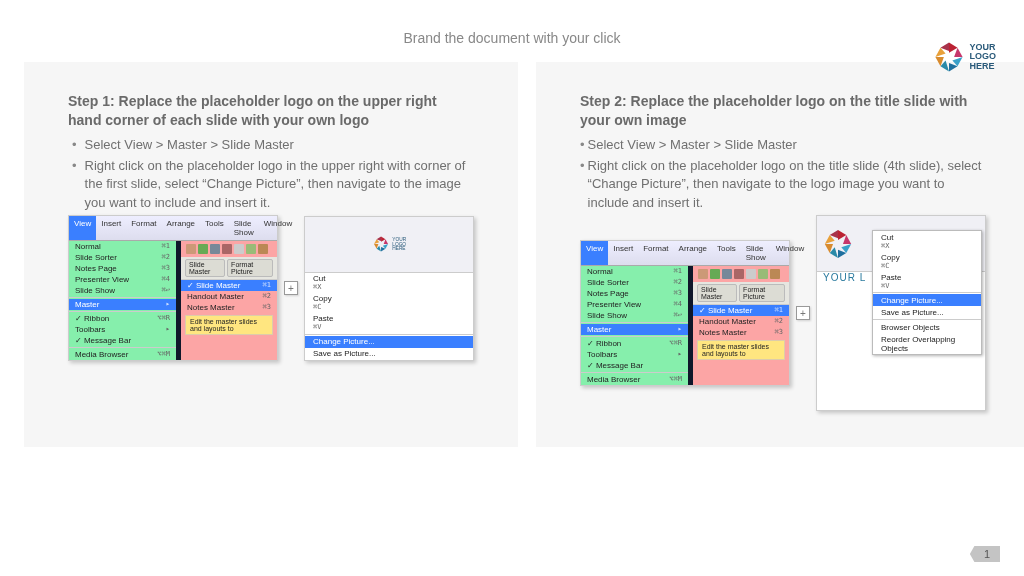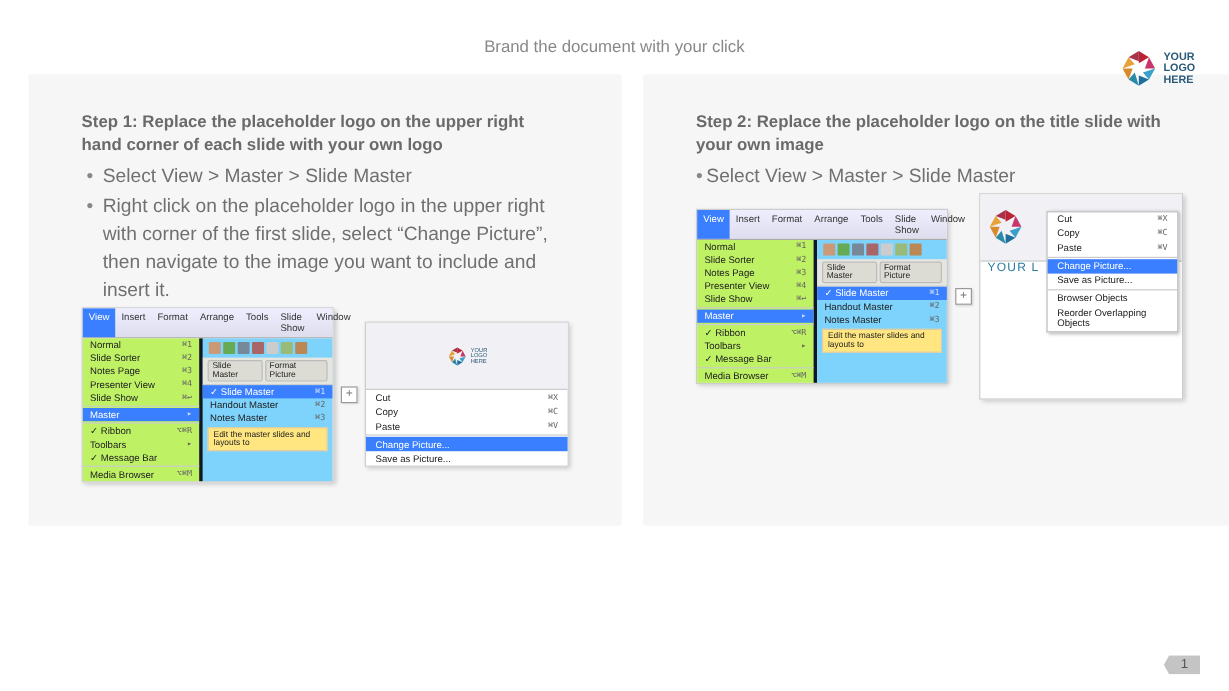--- a/index.html
+++ b/index.html
@@ -10,50 +10,50 @@
   }
   .header { text-align: center; padding: 28px 0 6px; }
   .title { font-size: 23px; color: #5a5a5a; font-weight: 400; }
   .subtitle { font-size: 14px; color: #888; margin-top: 2px; }
   .logo-top { position: absolute; top: 40px; right: 28px; display: flex; align-items: center; gap: 4px; }
   .logo-ring { width: 34px; height: 34px; position: relative; }
   .logo-text { font-size: 9px; color: #2a5a7a; line-height: 1.05; font-weight: 600; }
   .cols { display: flex; gap: 18px; padding: 10px 24px 0; }
   .panel { flex: 1; background: #f6f6f6; padding: 30px 44px 36px; min-height: 350px; }
   .step-head { font-size: 14px; font-weight: 700; color: #6a6a6a; line-height: 1.35; margin-bottom: 6px; }
-  .bul { font-size: 16px; color: #707070; line-height: 1.45; margin-bottom: 2px; display: flex; }
+  .bul { font-size: 13px; color: #707070; line-height: 1.45; margin-bottom: 2px; display: flex; }
   .bul::before { content: "•"; margin: 0 8px 0 4px; color: #888; }
   .bul.tight::before { margin: 0 3px 0 0; }
   .shots { display: flex; align-items: center; gap: 6px; }
   .shot { background: #fff; border: 1px solid #ccc; box-shadow: 2px 2px 4px rgba(0,0,0,.2); font-size: 8px; color: #222; }
   .shot1 { width: 210px; }
   .shot2 { width: 170px; }
   .plus-box { width: 14px; height: 14px; border: 1px solid #999; background: #fff; display: flex; align-items: center; justify-content: center; font-size: 10px; color: #777; box-shadow: 1px 1px 2px rgba(0,0,0,.15);}
   
   .menubar { display: flex; background: linear-gradient(#eef,#dde); border-bottom: 1px solid #aaa; }
   .menubar span { padding: 3px 5px; font-size: 8px; color: #333; }
   .menubar .active { background: #3a7fff; color: #fff; }
   .menu-body { display: flex; }
-  .menu-col1 { width: 100px; background: #bef264; border-right: 3px solid #0f172a; }
-  .menu-col2 { flex: 1; background: #7dd3fc; }
+  .menu-col1 { width: 112px; background: #86efac; border-right: 5px solid #0f172a; }
+  .menu-col2 { flex: 1; background: #fca5a5; }
   .mi { display: flex; justify-content: space-between; padding: 1px 6px; font-size: 8px; }
   .mi.sel { background: #3a7fff; color: #fff; }
   .mi .sc { font-family: monospace; font-size: 7px; color: #666; }
   .mi.sel .sc { color: #d0e0ff; }
   .sep { height: 1px; background: #ccc; margin: 1px 0; }
   .iconrow { padding: 3px 5px; display: flex; gap: 2px; }
   .ic { width: 10px; height: 10px; background: #c97; border-radius: 1px; }
   .subh { display: flex; gap: 2px; padding: 2px 4px; background: #e6e6e0; border-bottom: 1px solid #ccc; }
   .subh span { font-size: 7px; padding: 1px 3px; background: #dcdcd4; border: 1px solid #bbb; border-radius: 2px; }
   .yellow-tip { background: #ffe680; font-size: 7px; padding: 2px 4px; margin: 2px 4px; border: 1px solid #dca; }
   
   .shot2 .canvas { height: 56px; background: #f0f0f5; border-bottom: 1px solid #ccc; display:flex; align-items:center; justify-content:center; }
   .mini-logo { display:flex; align-items:center; gap:3px; transform: scale(var(--s,1)); }
   .ctx { }
-  .ctx .mi { padding: 1.5px 8px; }
+  .ctx .mi { padding: 1.5px 8px; flex-direction: column; }
   .pagenum { position: absolute; bottom: 14px; right: 24px; background: #c4c4c4; clip-path: polygon(15% 0, 100% 0, 100% 100%, 15% 100%, 0 50%); padding: 2px 10px 2px 14px; font-size: 11px; color: #555; }
   
   .ring svg { width: 100%; height: 100%; }
 </style>
 </head>
 <body>
 
 <div class="header">
   <div class="subtitle">Brand the document with your click</div>
 </div>
@@ -218,20 +218,23 @@
         </div>
       </div>
     </div>
   </div>
 
   <div class="panel">
     <div class="step-head">Step 2: Replace the placeholder logo on the title slide with your own image</div>
     <div class="bul tight">
         <span>Select View &gt; Master &gt; Slide Master</span>
       </div>
+    <div class="bul tight">
+        <span>Right click on the placeholder logo on the title slide (4th slide), select “Change Picture”, then navigate to the logo image you want to include and insert it.</span>
+      </div>
 
     <div class="shots">
       <div class="shot shot1">
         <div class="menubar">
           <span class="active">View</span>
           <span>Insert</span>
           <span>Format</span>
           <span>Arrange</span>
           <span>Tools</span>
           <span>Slide Show</span>

